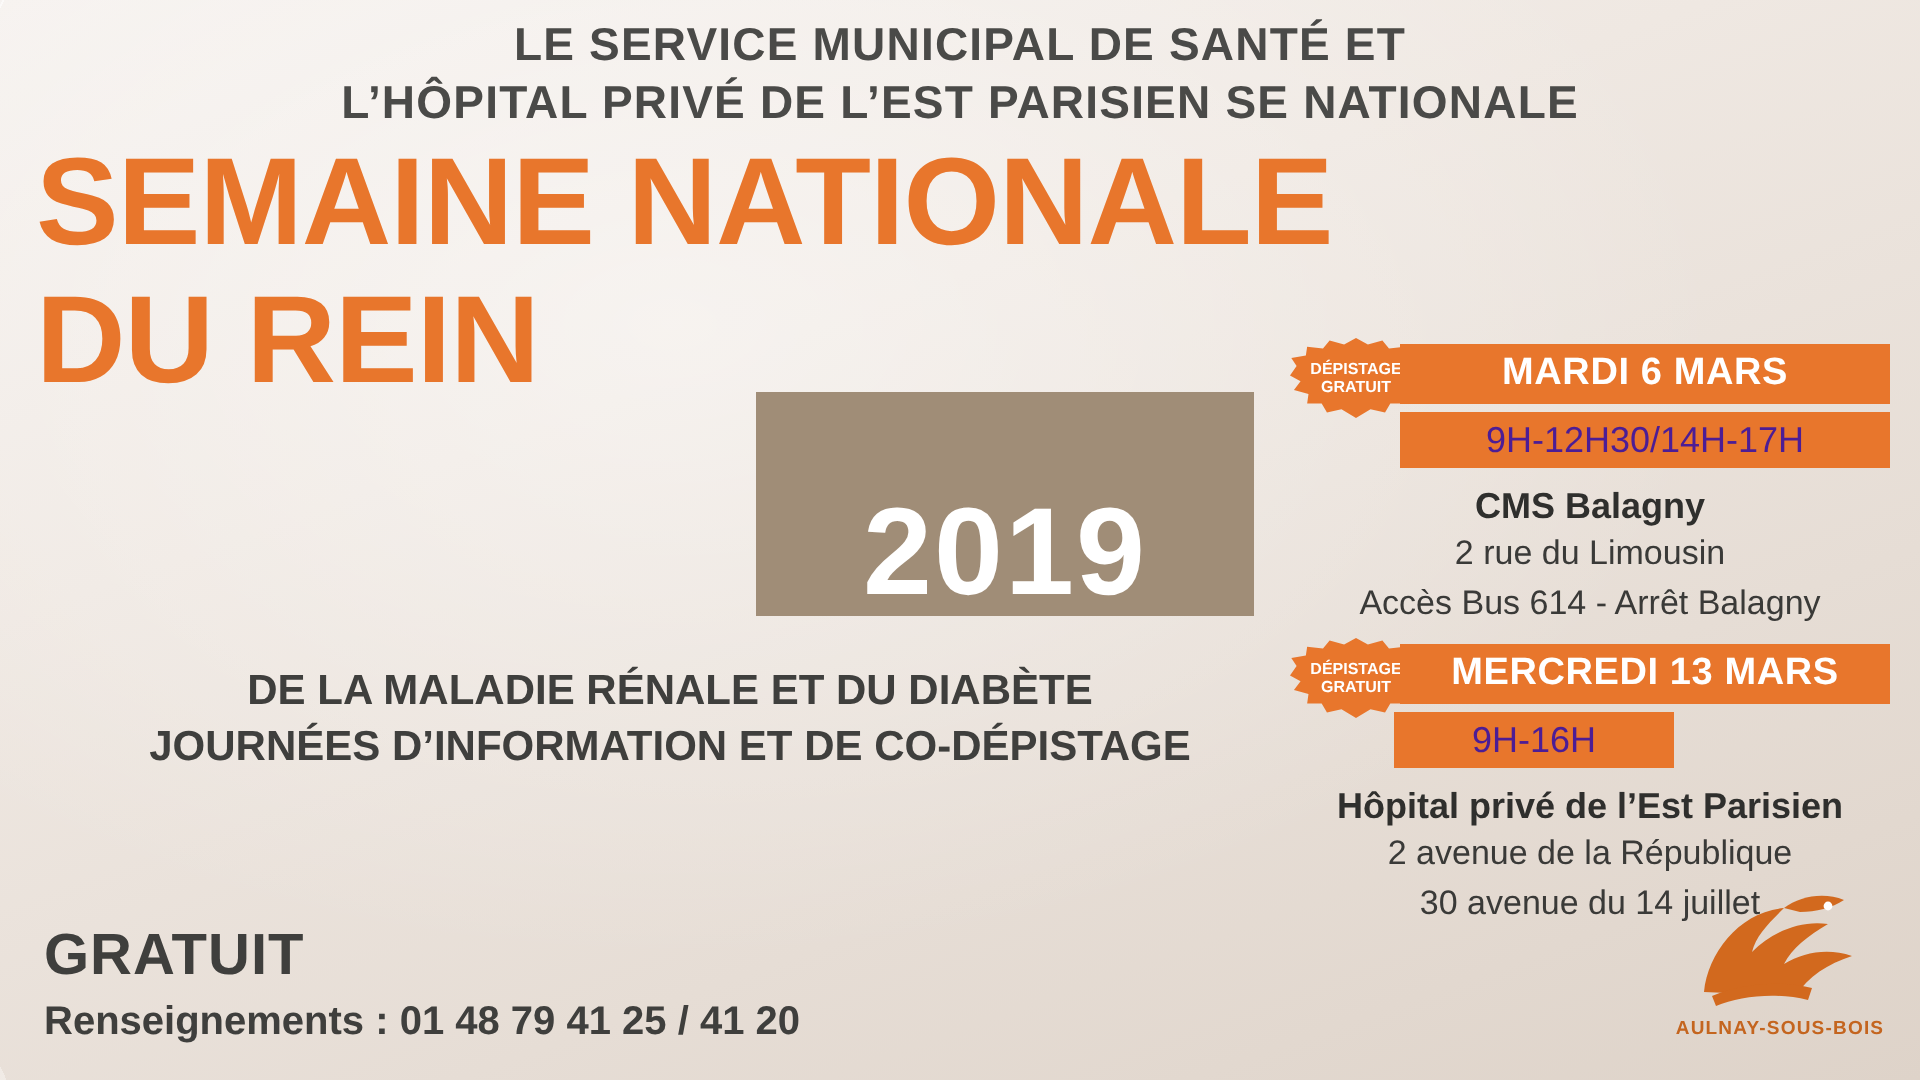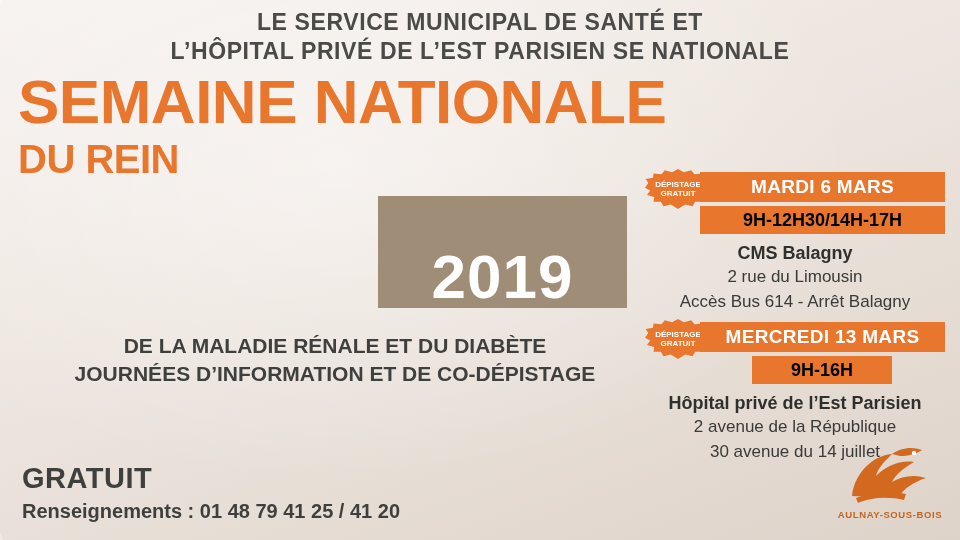--- a/index.html
+++ b/index.html
@@ -64,21 +64,21 @@
     color: #e8762c;
     font-weight: bold;
     font-size: 62px;
     line-height: 0.98;
     letter-spacing: -0.5px;
     white-space: nowrap;
   }
   .title-line2 {
     color: #e8762c;
     font-weight: bold;
-    font-size: 40px;
+    font-size: 62px;
     line-height: 1.02;
     letter-spacing: -0.5px;
     margin-top: 6px;
     white-space: nowrap;
   }
   .year-badge {
     position: absolute;
     left: 378px;
     top: 196px;
     width: 249px;
@@ -177,29 +177,29 @@
       72% 93%, 61% 89%, 50% 100%, 39% 89%, 28% 93%, 24% 82%, 13% 82%,
       14% 70%, 3% 65%, 8% 54%, 0% 47%, 5% 35%, 1% 25%, 12% 22%,
       13% 11%, 25% 13%, 30% 3%, 41% 8%
     );
     text-align: center;
   }
   .hours {
     margin: 2px 0 0 55px;
     width: 245px;
     background: #e8762c;
-    color: #000000;
-    font-weight: bold;
+    color: #4c1d95;
+    font-weight: normal;
     font-size: 18px;
     line-height: 28px;
     text-align: center;
   }
   .hours.narrow {
     width: 140px;
-    margin-left: 107px;
+    margin-left: 52px;
   }
   .venue {
     margin-top: 7px;
     color: #2f2f2d;
     font-weight: bold;
     font-size: 18px;
     line-height: 1.35;
   }
   .addr {
     color: #3a3a38;

